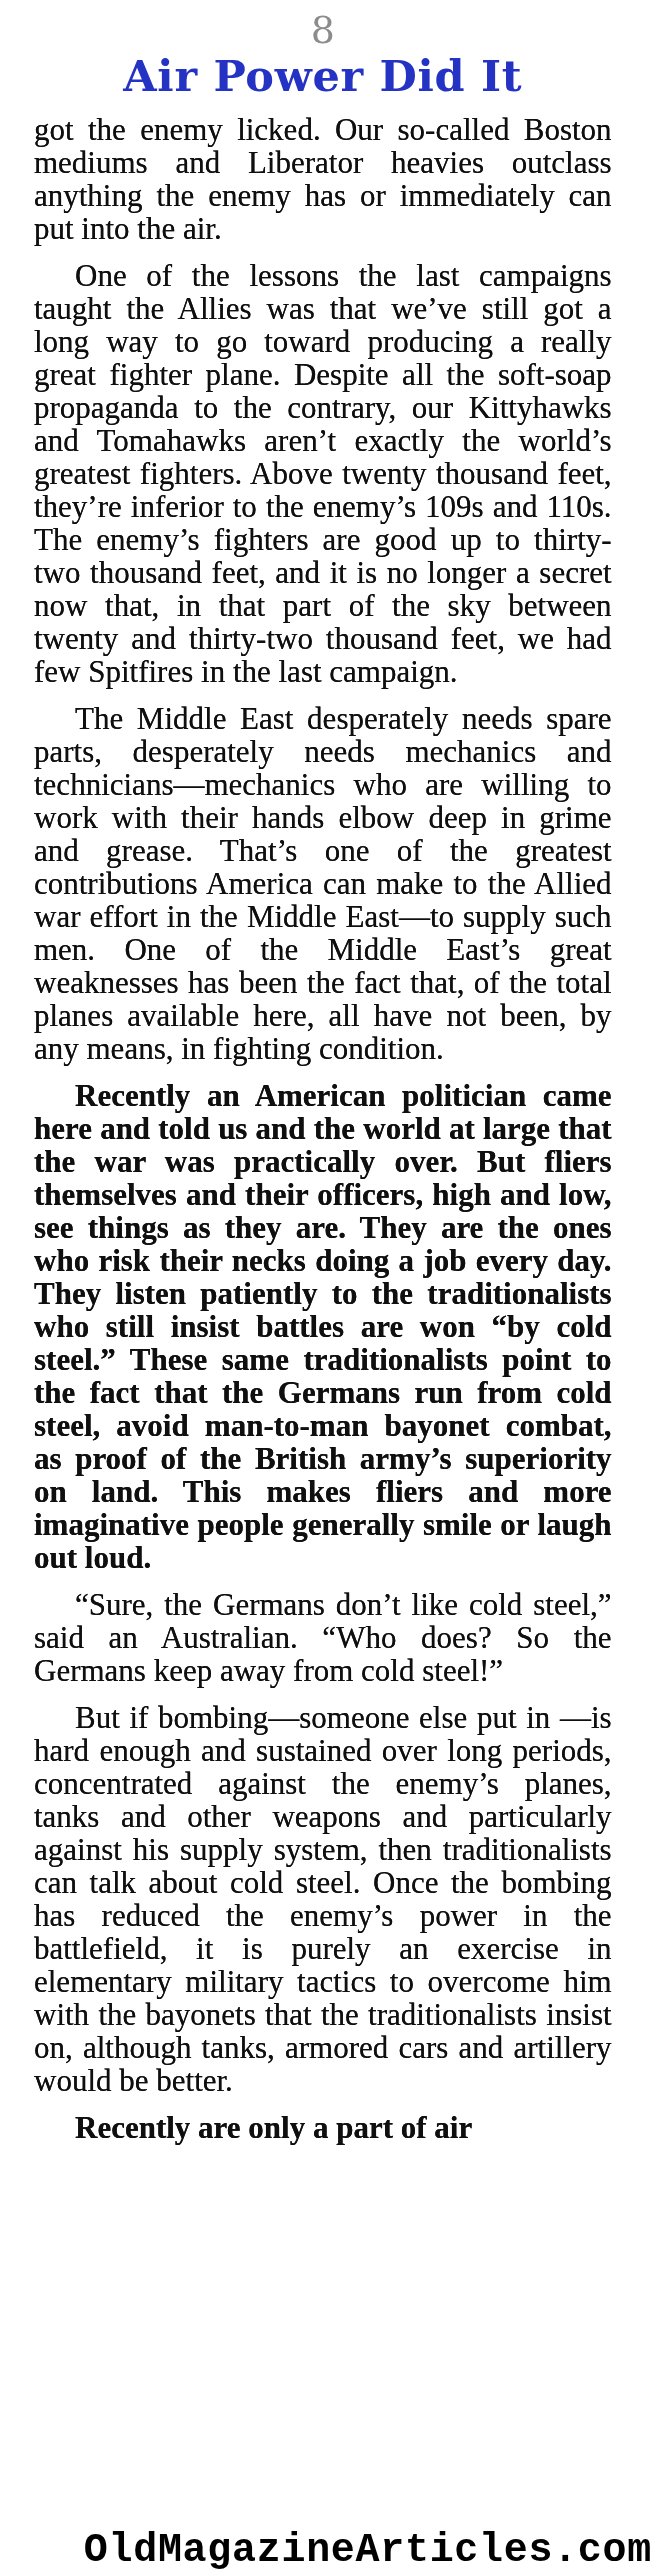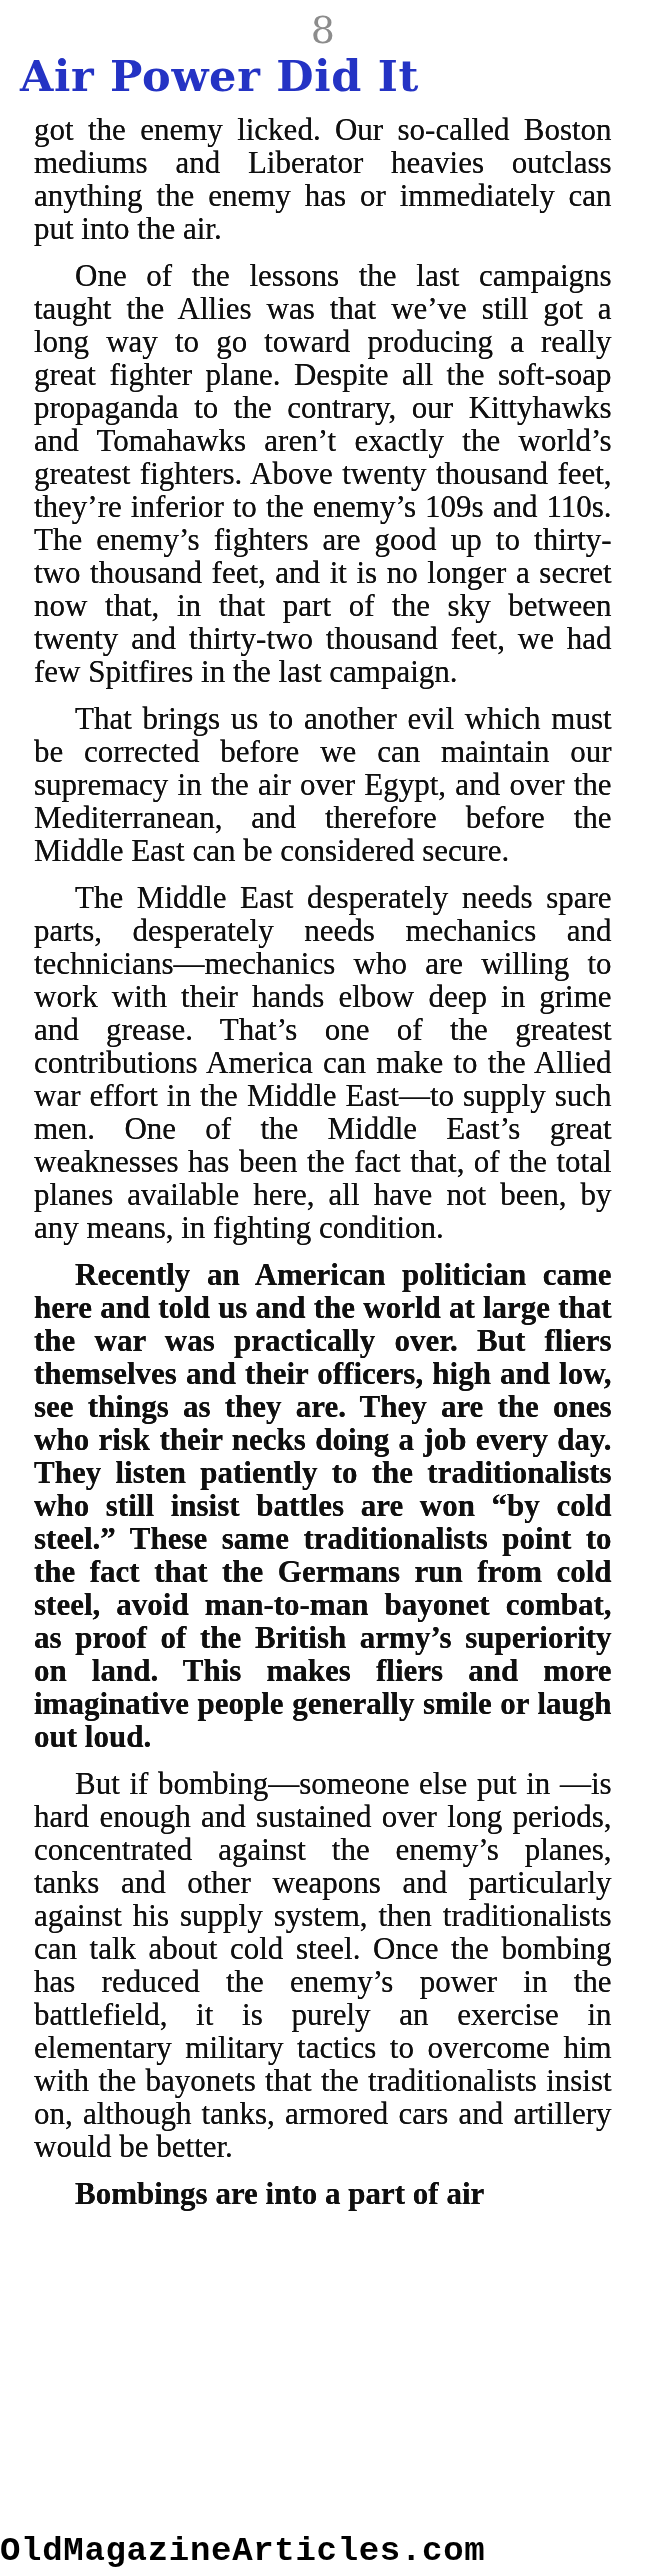--- a/index.html
+++ b/index.html
@@ -15,61 +15,62 @@
   }
   .pagenum{
     text-align:center;
     font-family:"DejaVu Serif", serif;
     font-size:38px;
     line-height:41px;
     color:#8c8c8c;
   }
   .title{
     margin:1.5px 0 0 0;
+    text-align:center;
     font-family:"DejaVu Serif", serif;
     font-weight:bold;
     font-size:43px;
     line-height:46px;
     letter-spacing:0.7px;
   }
   .body{
     margin-top:4.4px;
     font-size:31px;
     line-height:33px;
     text-align:justify;
     text-shadow:0 0 0.4px rgba(0,0,0,0.85);
   }
   .para{margin:14px;padding:0;}
   .para.indent{text-indent:41px;}
   .para.gap{margin-top:13.2px;font-weight:bold;}
   .footer{
     position:absolute;
-    left:0;right:16px;bottom:5.9px;
-    text-align:left;
+    left:0;right:0;bottom:5.9px;
+    text-align:right;
     font-family:"Liberation Mono", monospace;
     font-weight:bold;
-    font-size:34px;
+    font-size:40px;
     line-height:38px;
     color:#000000;
     letter-spacing:0.7px;
   }
 </style>
 </head>
 <body>
 
 <div class="page">
   <div class="pagenum" style="color: rgb(140, 140, 140);">8</div>
 
   <h1 class="title" style="color: rgb(36, 51, 196);">Air Power Did It</h1>
 
   <div class="body" id="article-body">
       <p class="para">got the enemy licked.  Our so-called Boston mediums and Liberator heavies outclass anything the enemy has or immediately can put into the air.</p>
       <p class="para indent">One of the lessons the last campaigns taught the Allies was that we’ve still got a long way to go toward producing a really great fighter plane.  Despite all the soft-soap propaganda to the contrary, our Kittyhawks and Tomahawks aren’t exactly the world’s greatest fighters. Above twenty thousand feet, they’re inferior to the enemy’s 109s and 110s. The enemy’s fighters are good up to thirty-two thousand feet, and it is no longer a secret now that, in that part of the sky between twenty and thirty-two thousand feet, we had few Spitfires in the last campaign.</p>
-      <p class="para indent">That brings us to another evil which must be corrected before we can maintain our supremacy in the air over Egypt, and over the Mediterranean, and therefore before the Middle East can be considered secure.</p>
       <p class="para indent">The Middle East desperately needs spare parts, desperately needs mechanics and technicians—mechanics who are willing to work with their hands elbow deep in grime and grease.  That’s one of the greatest contributions America can make to the Allied war effort in the Middle East—to supply such men. One of the Middle East’s great weaknesses has been the fact that, of the total planes available here, all have not been, by any means, in fighting condition.</p>
       <p class="para indent gap">Recently an American politician came here and told us and the world at large that the war was practically over.  But fliers themselves and their officers, high and low, see things as they are.  They are the ones who risk their necks doing a job every day.  They listen patiently to the traditionalists who still insist battles are won “by cold steel.”  These same traditionalists point to the fact that the Germans run from cold steel, avoid man-to-man bayonet combat, as proof of the British army’s superiority on land.  This makes fliers and more imaginative people generally smile or laugh out loud.</p>
+      <p class="para indent">“Sure, the Germans don’t like cold steel,” said an Australian.  “Who does? So the Germans keep away from cold steel!”</p>
       <p class="para indent">But if bombing—someone else put in —is hard enough and sustained over long periods, concentrated against the enemy’s planes, tanks and other weapons and particularly against his supply system, then traditionalists can talk about cold steel.  Once the bombing has reduced the enemy’s power in the battlefield, it is purely an exercise in elementary military tactics to overcome him with the bayonets that the traditionalists insist on, although tanks, armored cars and artillery would be better.</p>
-      <p class="para indent gap">Bombings are into a part of air</p>
+      <p class="para indent gap">Recently are only a part of air</p>
     </div>
 
   <div class="footer">OldMagazineArticles.com</div>
 </div>
 
 
 </body></html>

